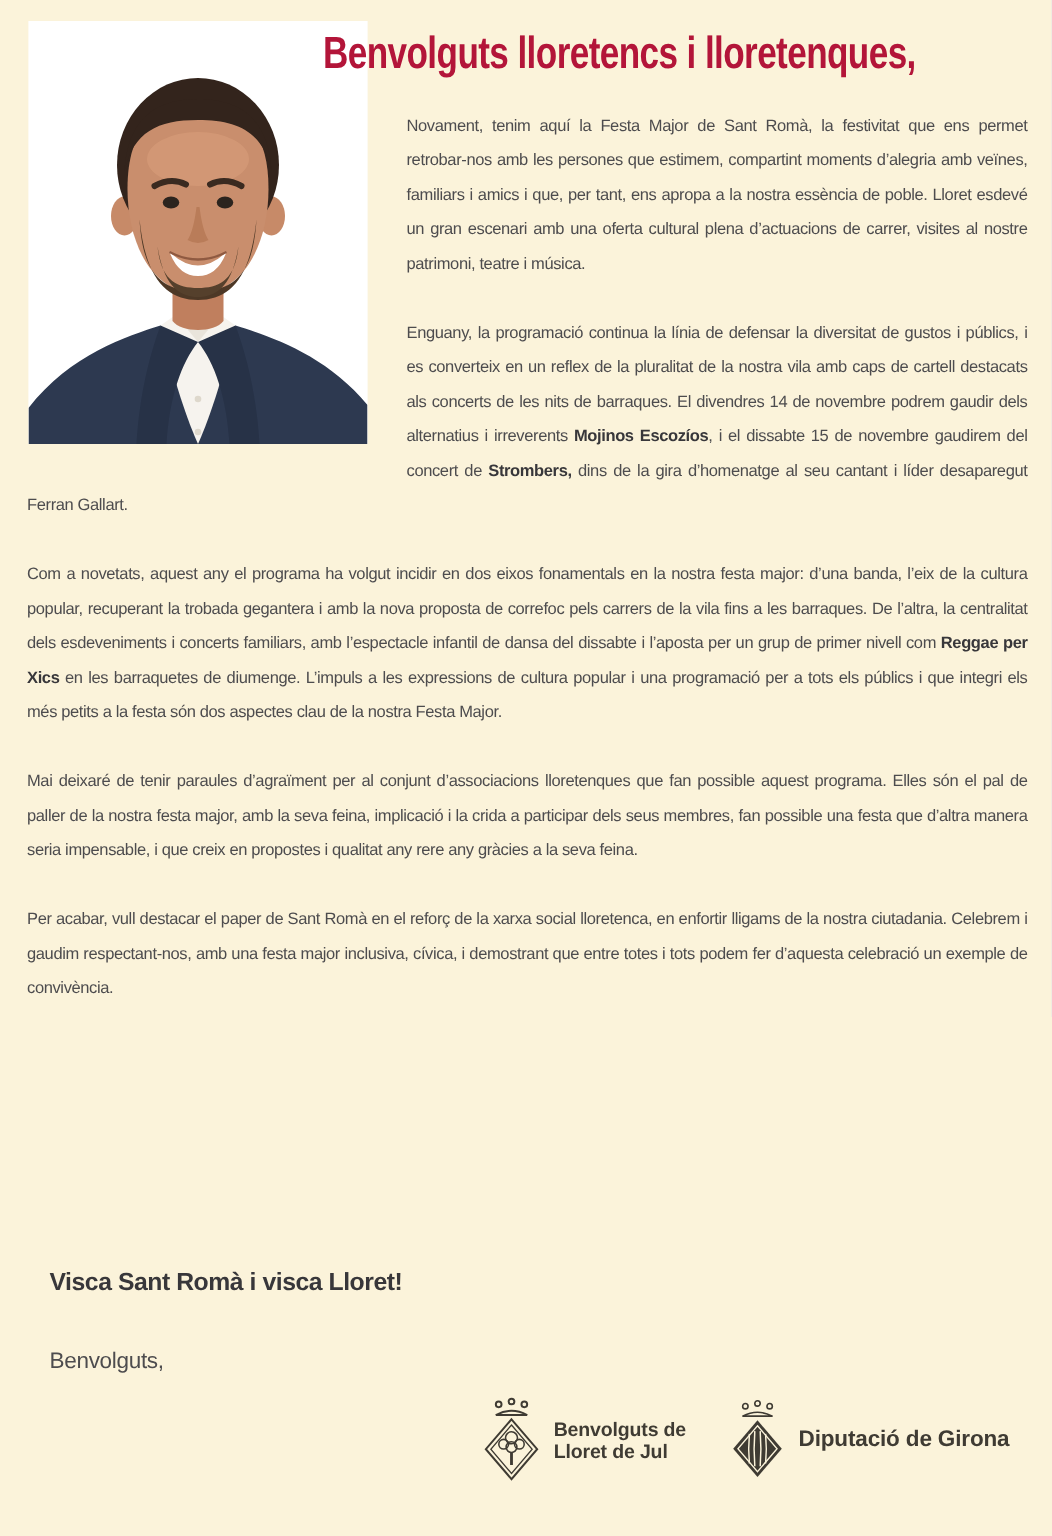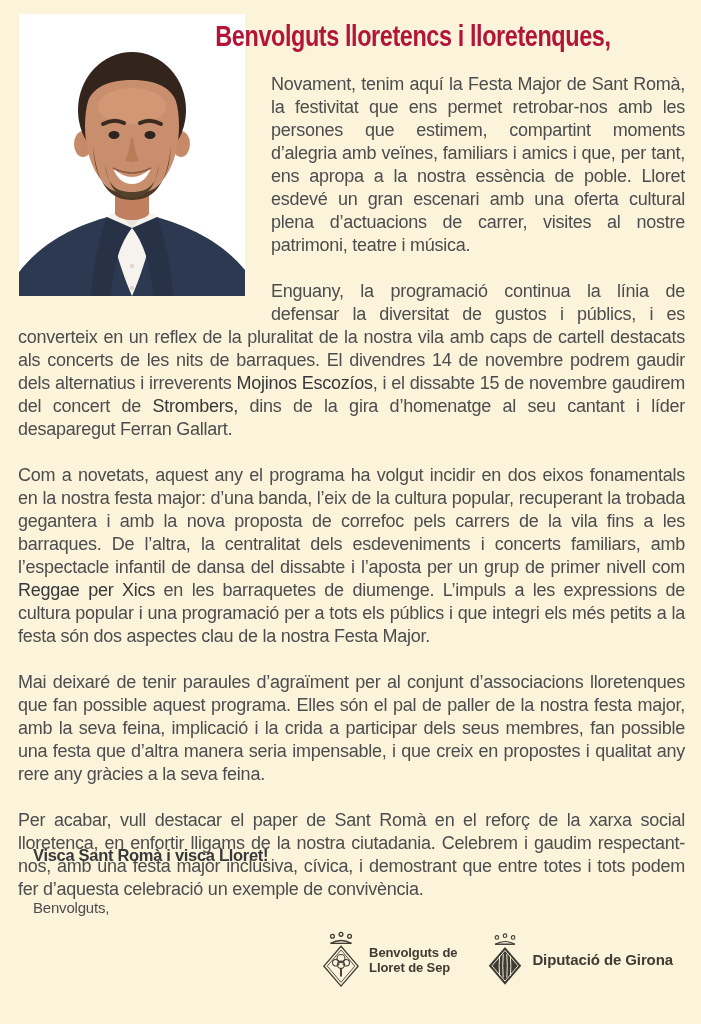--- a/index.html
+++ b/index.html
@@ -32,26 +32,26 @@
     font-weight:bold;
     color:var(--accent);
     letter-spacing:-0.5px;
     white-space:nowrap;
     transform:scaleX(0.78);
     transform-origin:left top;
   }
   .para{
     margin:0 0 23px;
     text-align:justify;
-    font-size:18px;
+    font-size:11px;
     line-height:23px;
     letter-spacing:-0.25px;
     color:var(--ink);
   }
-  .para .b{font-weight:normal;color:var(--ink-bold);}
+  .para .b{font-weight:bold;color:var(--ink-bold);}
   .closing{position:absolute;left:33px;top:846px;color:var(--ink);}
   .slogan{
     margin:0 0 32px;
     font-size:16.5px;
     font-weight:bold;
     letter-spacing:-0.3px;
     color:var(--ink-bold);
   }
   .sal,.sig{margin:0;font-size:15px;line-height:22px;letter-spacing:-0.2px;}
   .logos{
@@ -146,21 +146,21 @@
         <g stroke="#3f3b33" fill="none" stroke-width="1.1">
           <line x1="20" y1="48" x2="20" y2="39" stroke-width="2"></line>
           <circle cx="20" cy="29" r="4.2"></circle>
           <circle cx="14.5" cy="33.5" r="3.4"></circle>
           <circle cx="25.5" cy="33.5" r="3.4"></circle>
           <circle cx="20" cy="35.5" r="3.8"></circle>
         </g>
       </svg>
       <div class="logo-label two-line">
         <span>Benvolguts de</span>
-        <span>Lloret de Sep</span>
+        <span>Lloret de Jul</span>
       </div>
     </div>
 
     <div class="logo">
       <svg width="36" height="57" viewBox="0 0 40 60">
 
         <g stroke="#3f3b33" fill="#3f3b33" stroke-width="1.2">
           <circle cx="11" cy="5.5" r="2" fill="none"></circle>
           <circle cx="20" cy="3.5" r="2" fill="none"></circle>
           <circle cx="29" cy="5.5" r="2" fill="none"></circle>

